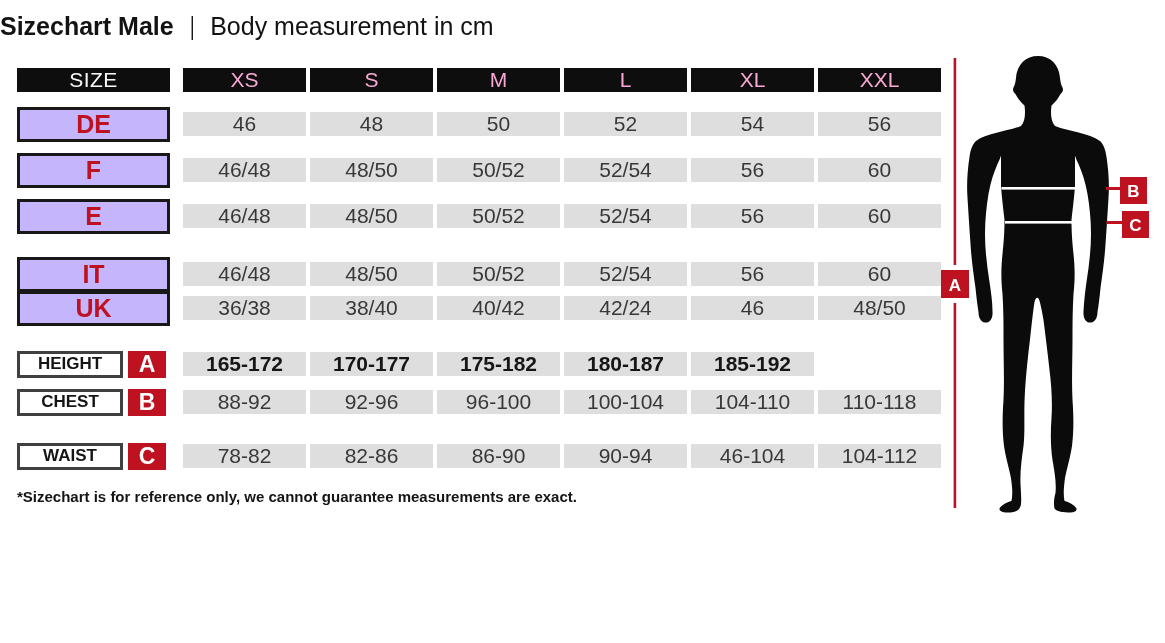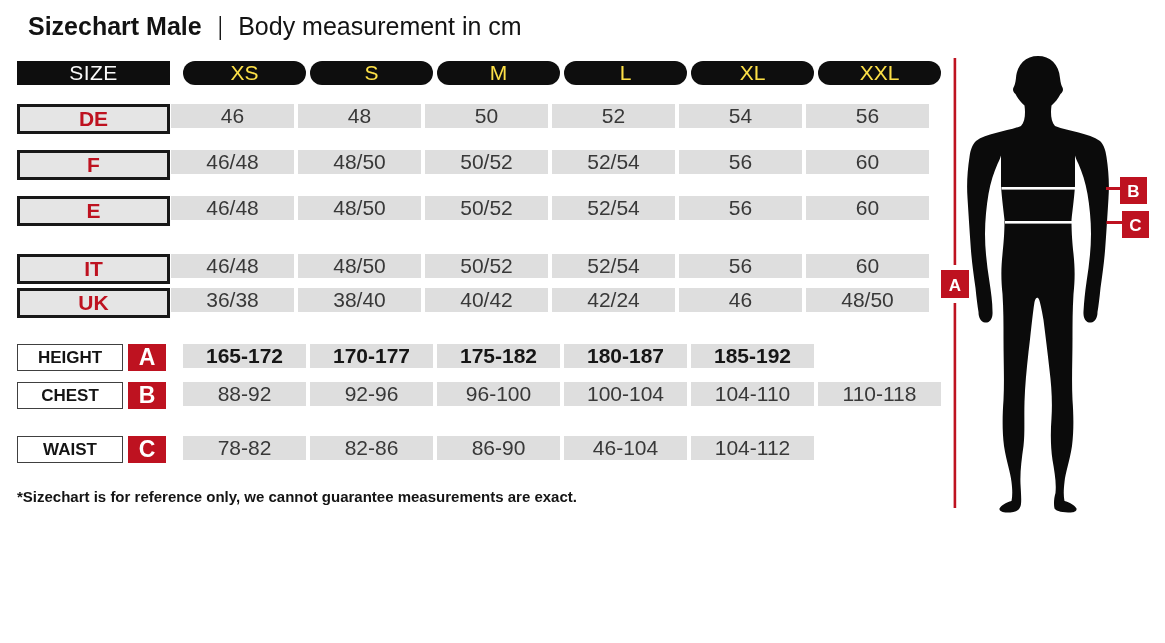--- a/index.html
+++ b/index.html
@@ -1,35 +1,35 @@
 <!DOCTYPE html>
 <html style="--red: #be1220; --black: #0e0e0e; --cell_gray: #dedede;"><head>
 <meta charset="utf-8">
 <style>
   html,body{margin:0;padding:0;background:#fff;}
   .page{
     position:relative;width:1165px;height:643px;background:#ffffff;
     font-family:"Liberation Sans",sans-serif;overflow:hidden;color:#111;
   }
-  .title{position:absolute;left:28px;top:12px;font-size:25px;white-space:nowrap;color:#131313;}
+  .title{position:absolute;left:0;top:12px;font-size:25px;white-space:nowrap;color:#131313;}
   .title-main{font-weight:bold;}
   .title-sep{display:inline-block;margin:0 15px;font-weight:400;transform:scaleX(.7);}
-  .row{position:absolute;left:17px;height:40px;display:flex;align-items:flex-start;}
+  .row{position:absolute;left:17px;height:40px;display:flex;align-items:center;}
   .header-row{height:37px;}
   .cells{display:flex;gap:4px;}
   .c{width:123px;display:flex;align-items:center;justify-content:center;
      background:var(--cell_gray,#dedede);font-size:21px;color:#383838;}
-  .header-row .c{background:var(--black,#0e0e0e);color:#fde047;border-radius:18px;}
+  .header-row .c{background:var(--black,#0e0e0e);color:#f9a8d4;}
   .hsize{width:153px;margin-right:13px;background:var(--black,#0e0e0e);color:#fafafa;
      display:flex;align-items:center;justify-content:center;font-size:21px;letter-spacing:.5px;}
-  .label-box{width:153px;margin-right:1px;box-sizing:border-box;border:3px solid #181818;
-     background:#e5e5e5;display:flex;align-items:center;justify-content:center;
-     font-weight:bold;font-size:21px;color:var(--red,#be1220);}
+  .label-box{width:153px;margin-right:13px;box-sizing:border-box;border:3px solid #181818;
+     background:#c4b5fd;display:flex;align-items:center;justify-content:center;
+     font-weight:bold;font-size:25px;color:var(--red,#be1220);}
   .m-group{width:153px;margin-right:13px;display:flex;gap:5px;}
-  .m-box{flex:0 0 106px;box-sizing:border-box;border:1px solid #404040;background:#fff;
+  .m-box{flex:0 0 106px;box-sizing:border-box;border:3px solid #404040;background:#fff;
      display:flex;align-items:center;justify-content:center;font-weight:bold;font-size:17px;color:#141414;}
   .m-badge{flex:0 0 38px;background:var(--red,#be1220);color:#fff;display:flex;align-items:center;
      justify-content:center;font-weight:bold;font-size:23px;}
   .bold-vals .c{font-weight:bold;color:#161616;}
   .footnote{position:absolute;left:17px;top:488px;font-weight:bold;font-size:15px;color:#141414;}
   .figure{position:absolute;left:935px;top:52px;width:230px;height:465px;}
   .figure text{font-family:"Liberation Sans",sans-serif;font-weight:bold;fill:#ffffff;text-anchor:middle;}
 </style>
 </head>
 <body>
@@ -143,20 +143,21 @@
 
   <div class="row m-row" style="top:436px">
     <div class="m-group">
       <div class="m-box">WAIST</div>
       <div class="m-badge">C</div>
     </div>
     <div class="cells">
       <div class="c">78-82</div>
       <div class="c">82-86</div>
       <div class="c">86-90</div>
+      <div class="c">90-94</div>
       <div class="c">46-104</div>
       <div class="c">104-112</div>
     </div>
   </div>
 
   <div class="footnote">*Sizechart is for reference only, we cannot guarantee measurements are exact.</div>
 
   <svg class="figure" viewBox="0 0 230 465" aria-hidden="true">
     <path fill="#0b0b0b" d="
       M 103 4

